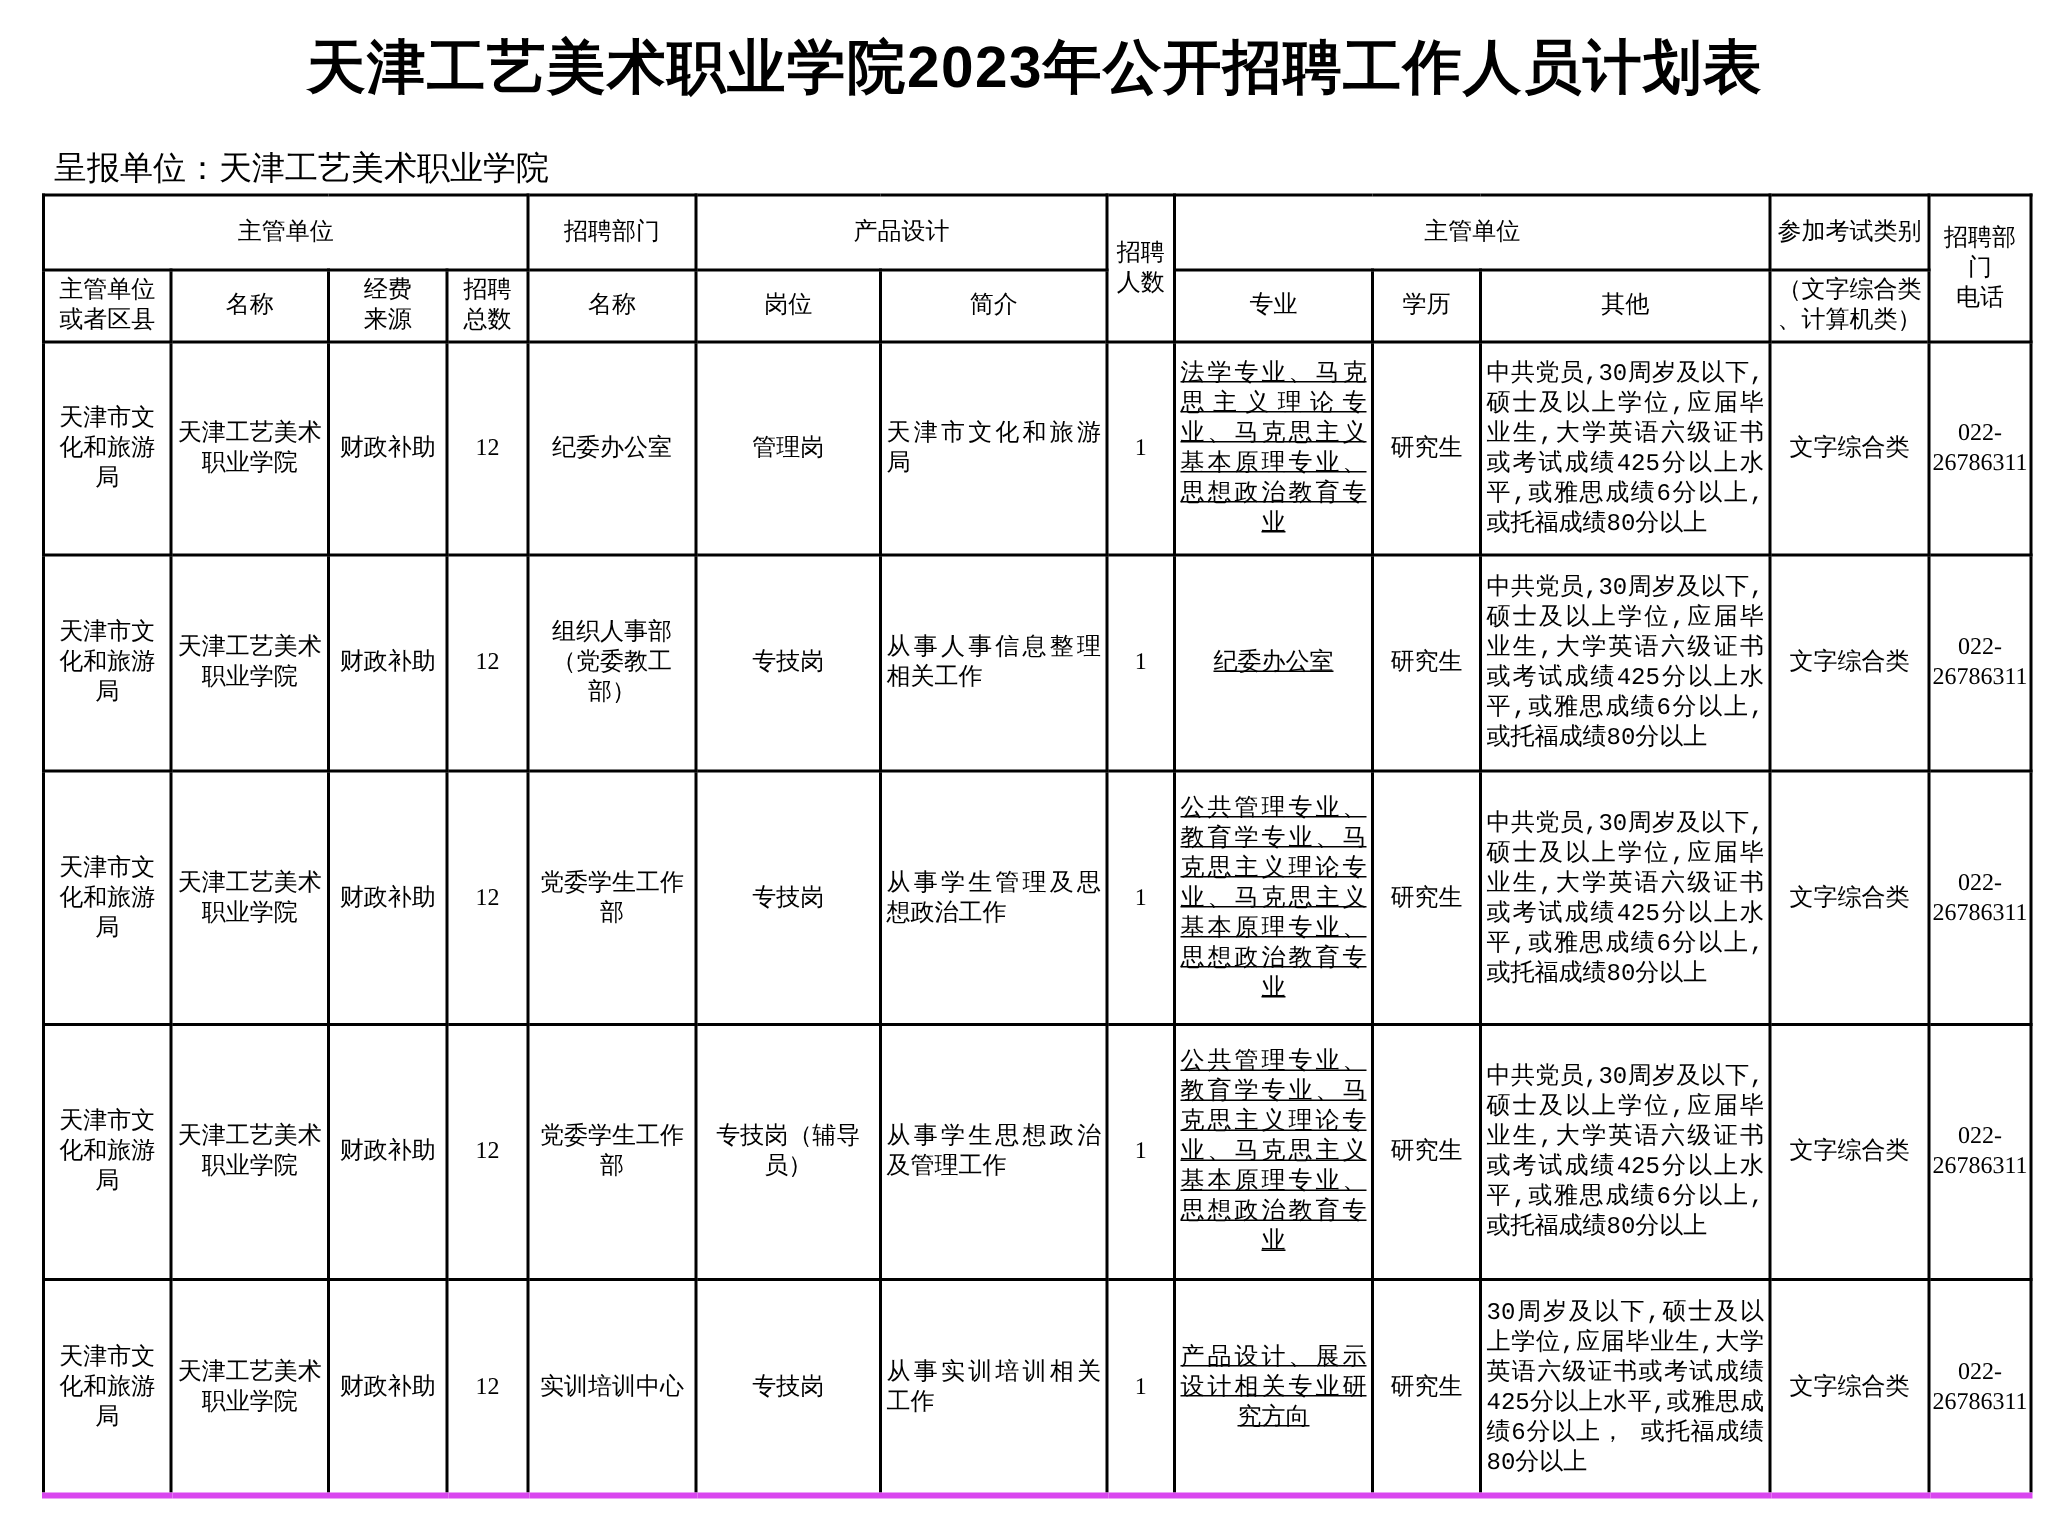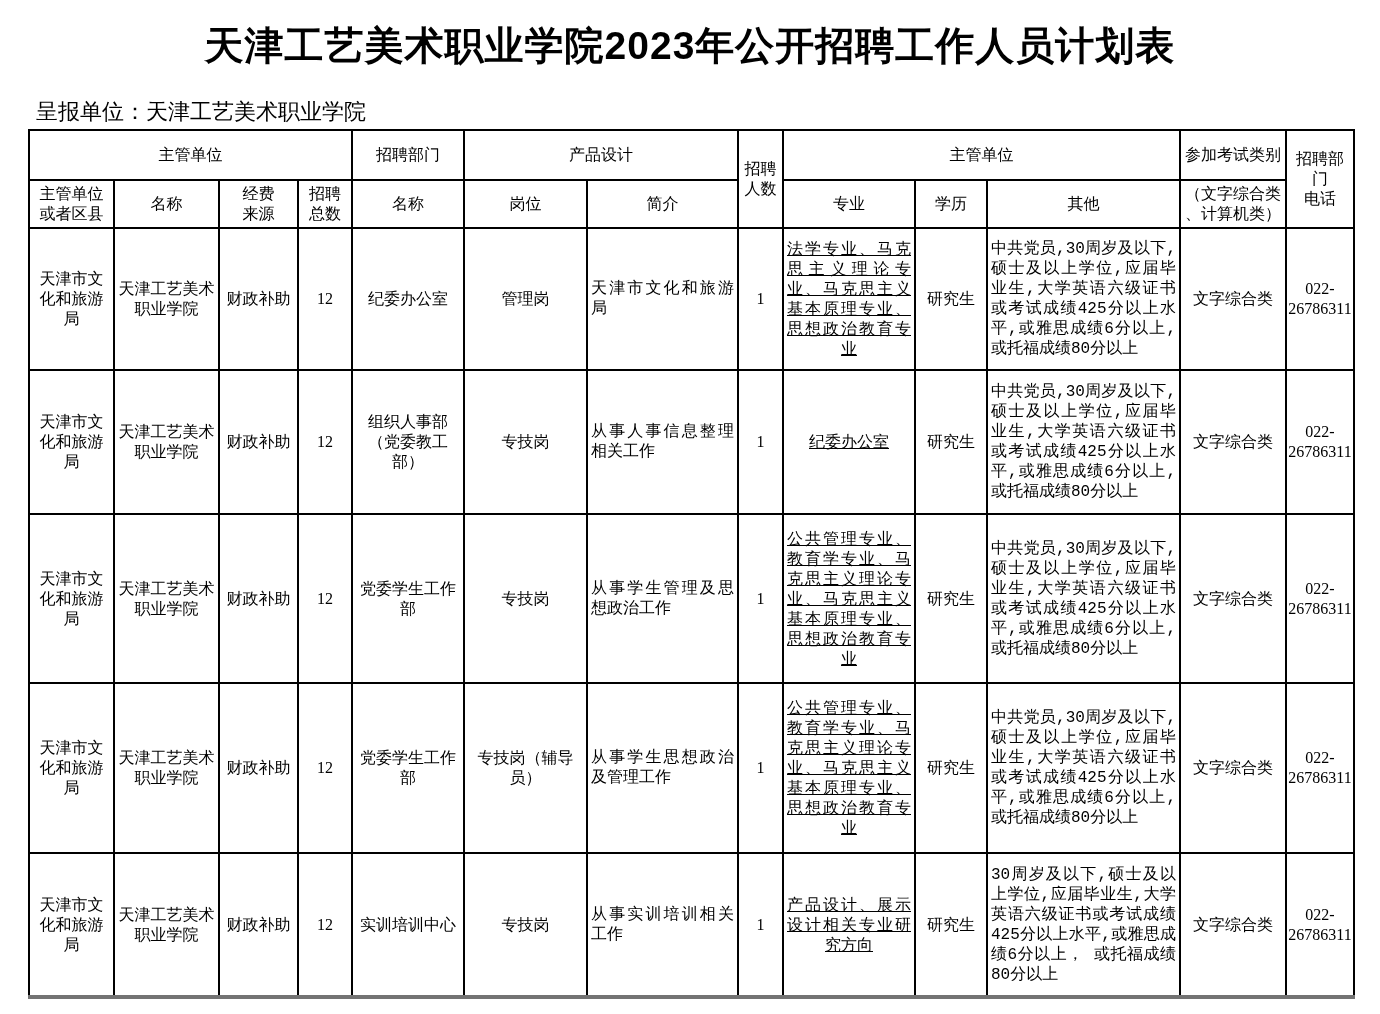--- a/index.html
+++ b/index.html
@@ -50,21 +50,21 @@
   td.just  { text-align: justify; text-align-last: left; font-family: Liberation Mono, monospace; }
   td.cjust { text-align: justify; text-align-last: center; text-decoration: underline; }
   td.phone { padding: 16px 0; }
   tr.hh1 { height: 50px; }
   tr.hh2 { height: 48px; }
   tr.r1 { height: 142px; }
   tr.r2 { height: 144px; }
   tr.r3 { height: 169px; }
   tr.r4 { height: 170px; }
   tr.r5 { height: 144px; }
-  tbody tr:last-child td { border-bottom: 4px solid #737373; }
+  tbody tr:last-child td { border-bottom: 4px solid #d946ef; }
 </style>
 </head>
 <body>
 
 <h1 class="title">天津工艺美术职业学院2023年公开招聘工作人员计划表</h1>
 
 <div class="report-line">
   <span>呈报单位：</span><span>天津工艺美术职业学院</span>
 </div>
 

